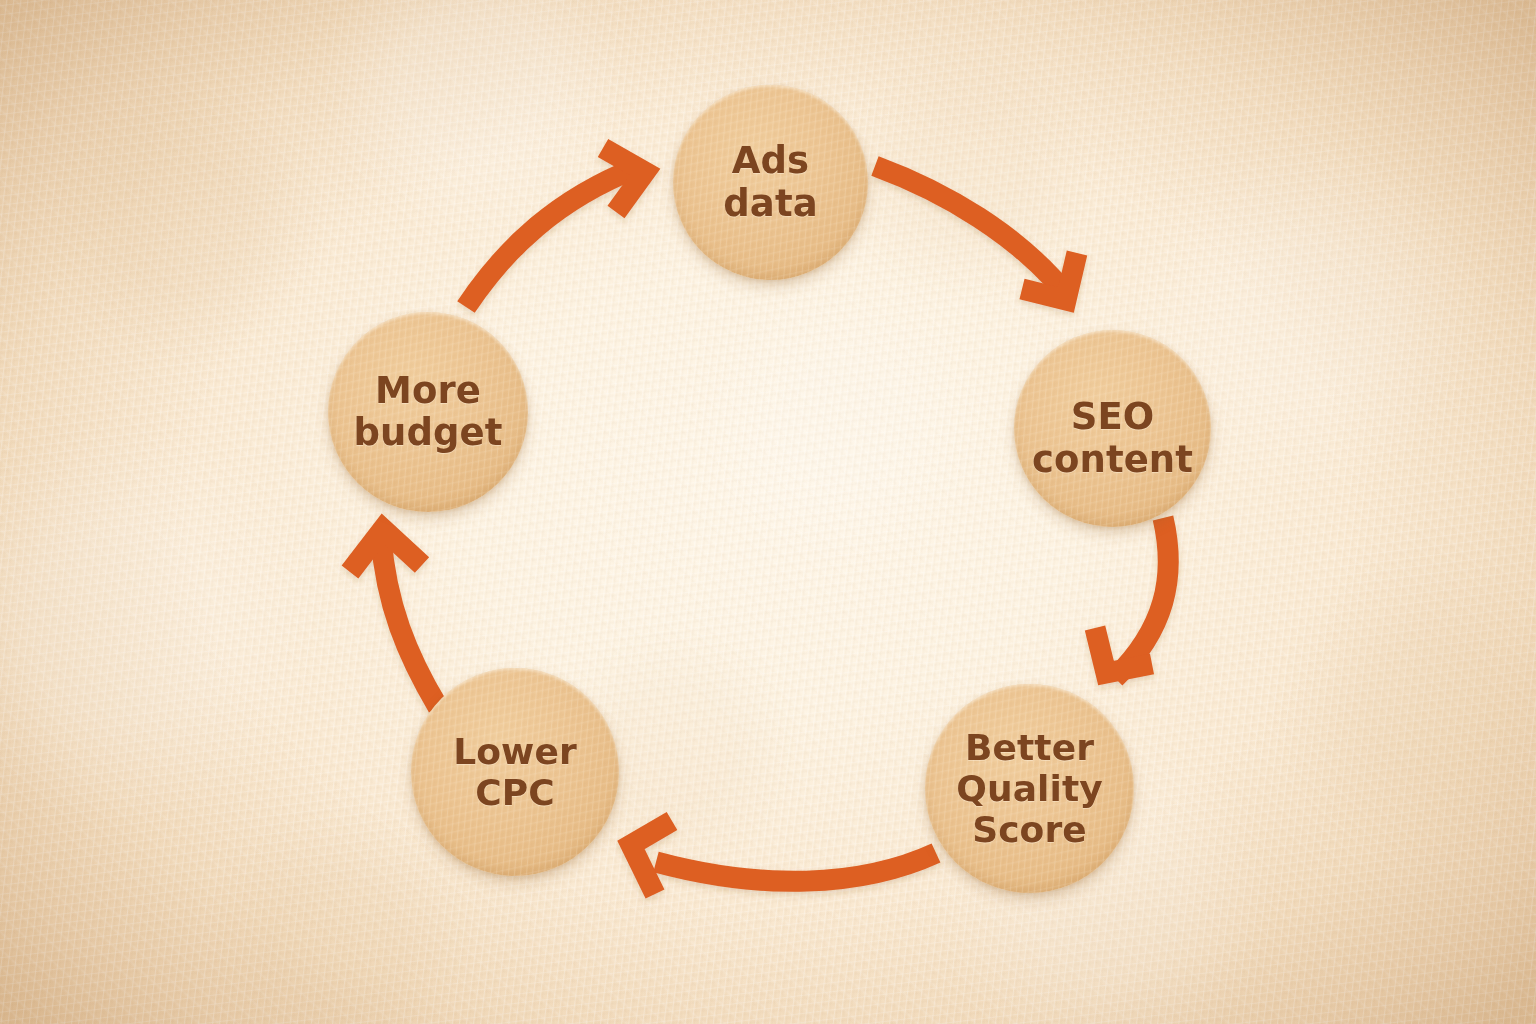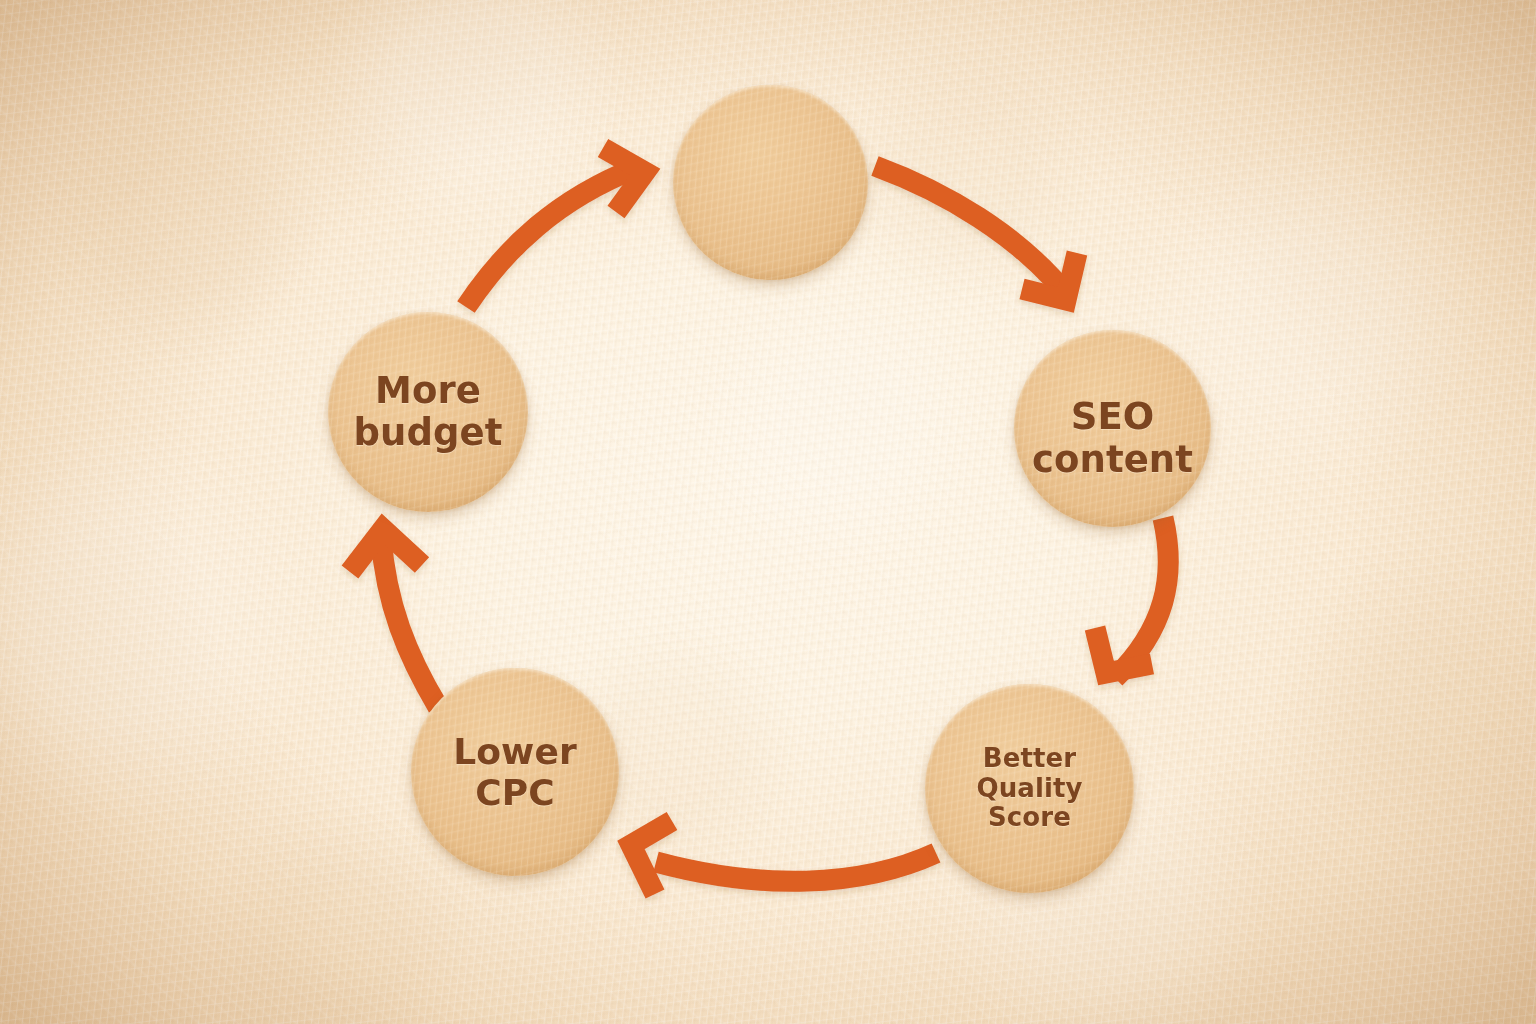--- a/index.html
+++ b/index.html
@@ -152,21 +152,21 @@
 
   
   #node-ads        { left: 673px; top:  85px; width: 195px; height: 195px; }
   #node-seo        { left:1014px; top: 330px; width: 197px; height: 197px; }
   #node-quality    { left: 925px; top: 684px; width: 209px; height: 209px; }
   #node-cpc        { left: 411px; top: 668px; width: 208px; height: 208px; }
   #node-budget     { left: 328px; top: 312px; width: 200px; height: 200px; }
 
   #node-ads     .node-label { font-size: 37px; }
   #node-seo     .node-label { font-size: 37px; margin-top: 20px; }
-  #node-quality .node-label { font-size: 26px; }
+  #node-quality .node-label { font-size: 36px; }
   #node-cpc     .node-label { font-size: 36px; }
   #node-budget  .node-label { font-size: 37px; }
 </style>
 </head>
 <body>
 
 <div id="canvas">
 
   <div class="bg-base"></div>
   <div class="bg-fiber"></div>
@@ -202,20 +202,22 @@
 
     <g filter="url(#arrow-shadow)">
       <path d="M 466 307 C 506 247, 558 199, 636 168" fill="none" stroke="#DD5E22" stroke-width="21" stroke-linecap="butt"></path>
       <path d="M 603 148 L 645 172 L 616 212" fill="none" stroke="#DD5E22" stroke-width="21" stroke-linecap="butt" stroke-linejoin="miter"></path>
     </g>
   </svg>
 
   <div class="node" id="node-ads">
     <div class="node-disc"></div>
     <div class="node-grain"></div>
+    <div class="node-label">Ads
+data</div>
   </div>
 
   <div class="node" id="node-seo">
     <div class="node-disc"></div>
     <div class="node-grain"></div>
     <div class="node-label">SEO
 content</div>
   </div>
 
   <div class="node" id="node-quality">

